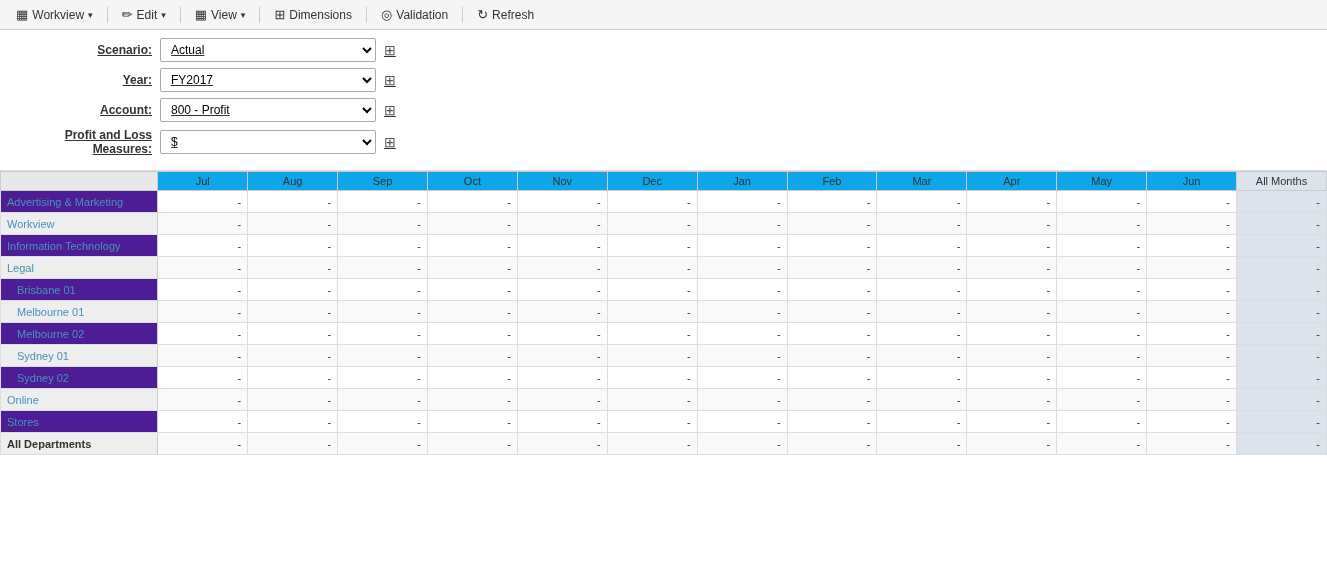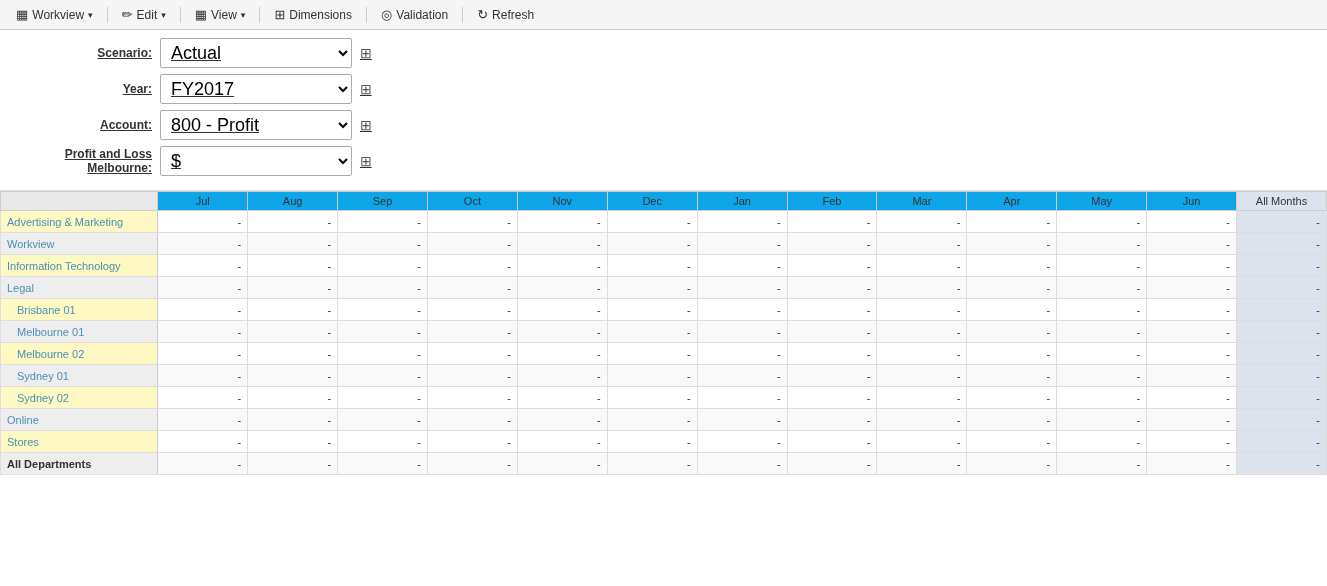--- a/index.html
+++ b/index.html
@@ -46,23 +46,23 @@
       font-size: 12px;
       color: #333;
       font-weight: bold;
     }
     .filter-select-wrap {
       display: flex;
       align-items: center;
       gap: 6px;
     }
     .filter-select {
-      width: 192px;
+      width: 216px;
       padding: 3px 6px;
-      font-size: 18px;
+      font-size: 12px;
       border: 1px solid #aaa;
       border-radius: 2px;
       background: #fff;
       appearance: auto;
     }
     .filter-icon-btn {
       cursor: pointer;
       font-size: 14px;
       color: #555;
       padding: 2px;
@@ -113,21 +113,21 @@
       padding: 3px 6px;
       font-size: 11px;
       text-align: right;
       color: #333;
       height: 22px;
       white-space: nowrap;
       overflow: hidden;
     }
     tbody tr td:first-child {
       text-align: left;
-      background: #fef9c3;
+      background: #4c1d95;
       position: sticky;
       left: 0;
       z-index: 1;
       border-right: 1px solid #ccc;
     }
     tbody tr:nth-child(even) td { background-color: #f9f9f9; }
     tbody tr:nth-child(even) td:first-child { background-color: #eeeeee; }
 
     
     .indent-1 { padding-left: 16px !important; }
@@ -197,21 +197,21 @@
       </div>
     </div>
     <div class="filter-row">
       <div class="filter-label">Account:</div>
       <div class="filter-select-wrap">
         <select class="filter-select"><option value="800 - Profit">800 - Profit</option><option value="100 - Revenue">100 - Revenue</option><option value="200 - Expenses">200 - Expenses</option></select>
         <span class="filter-icon-btn">⊞</span>
       </div>
     </div>
     <div class="filter-row">
-      <div class="filter-label">Profit and Loss Melbourne:</div>
+      <div class="filter-label">Profit and Loss Measures:</div>
       <div class="filter-select-wrap">
         <select class="filter-select"><option value="$">$</option><option value="%">%</option><option value="Units">Units</option></select>
         <span class="filter-icon-btn">⊞</span>
       </div>
     </div>
   </div>
 
 <div class="grid-container">
   <table>
     <thead>

